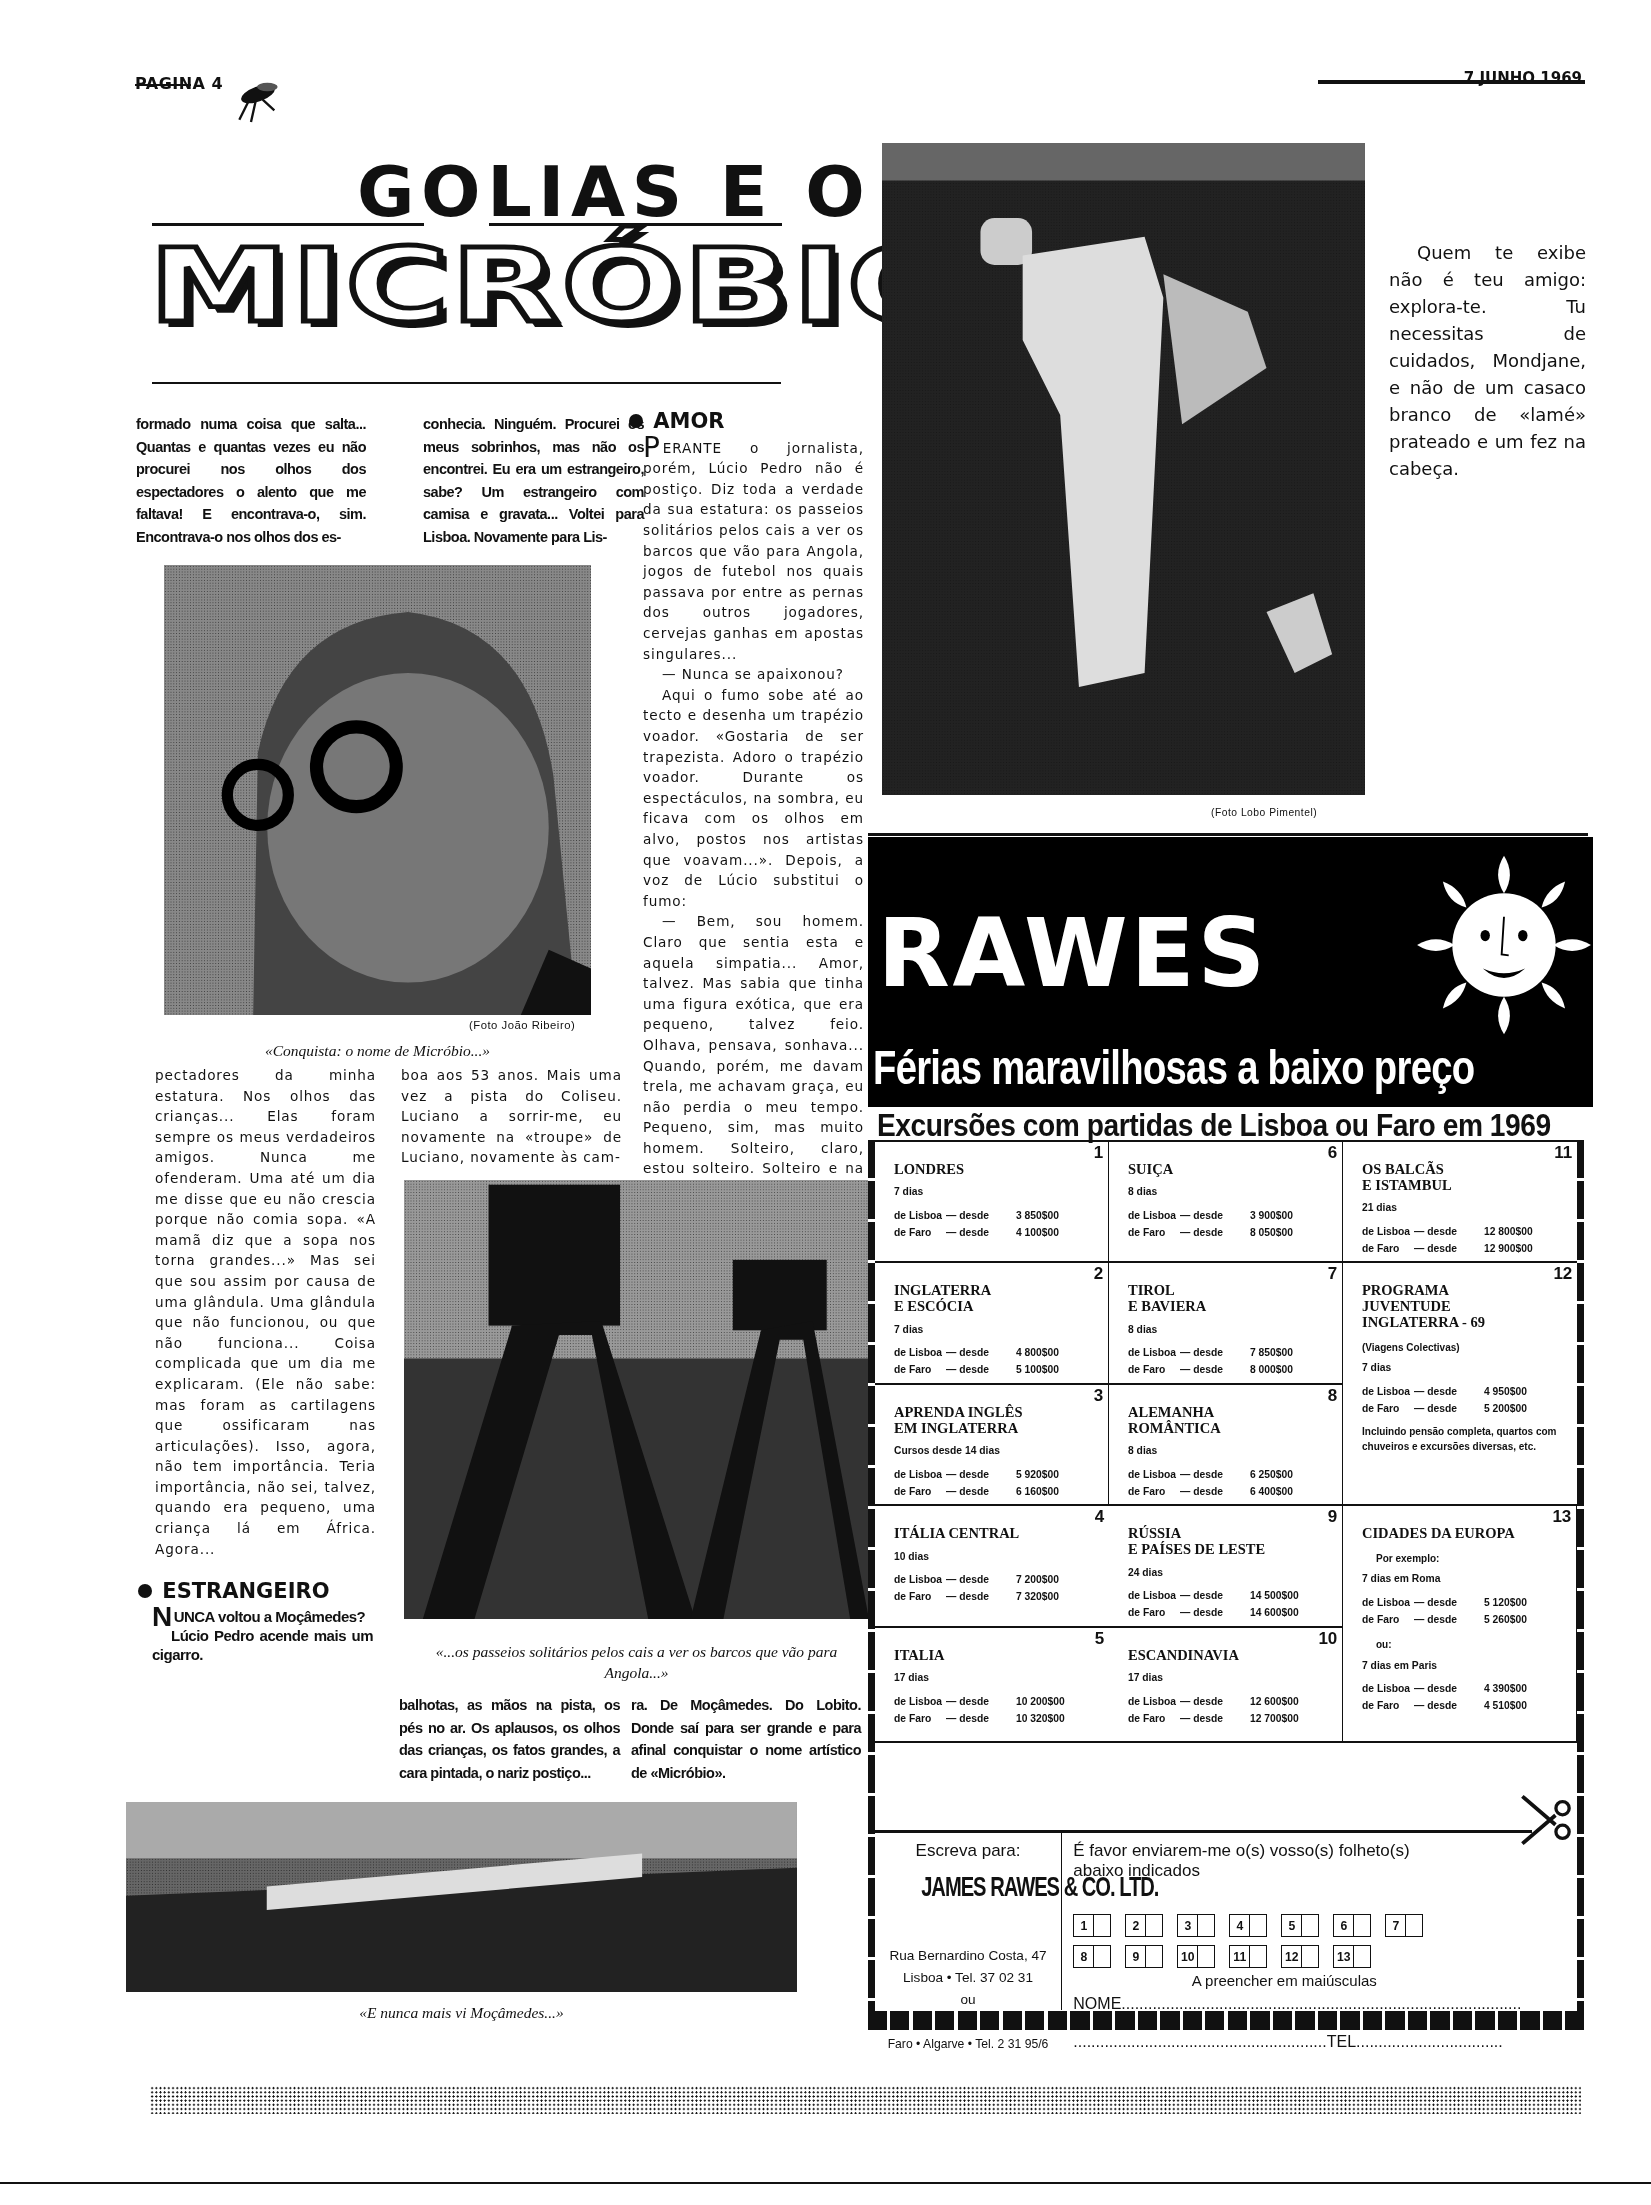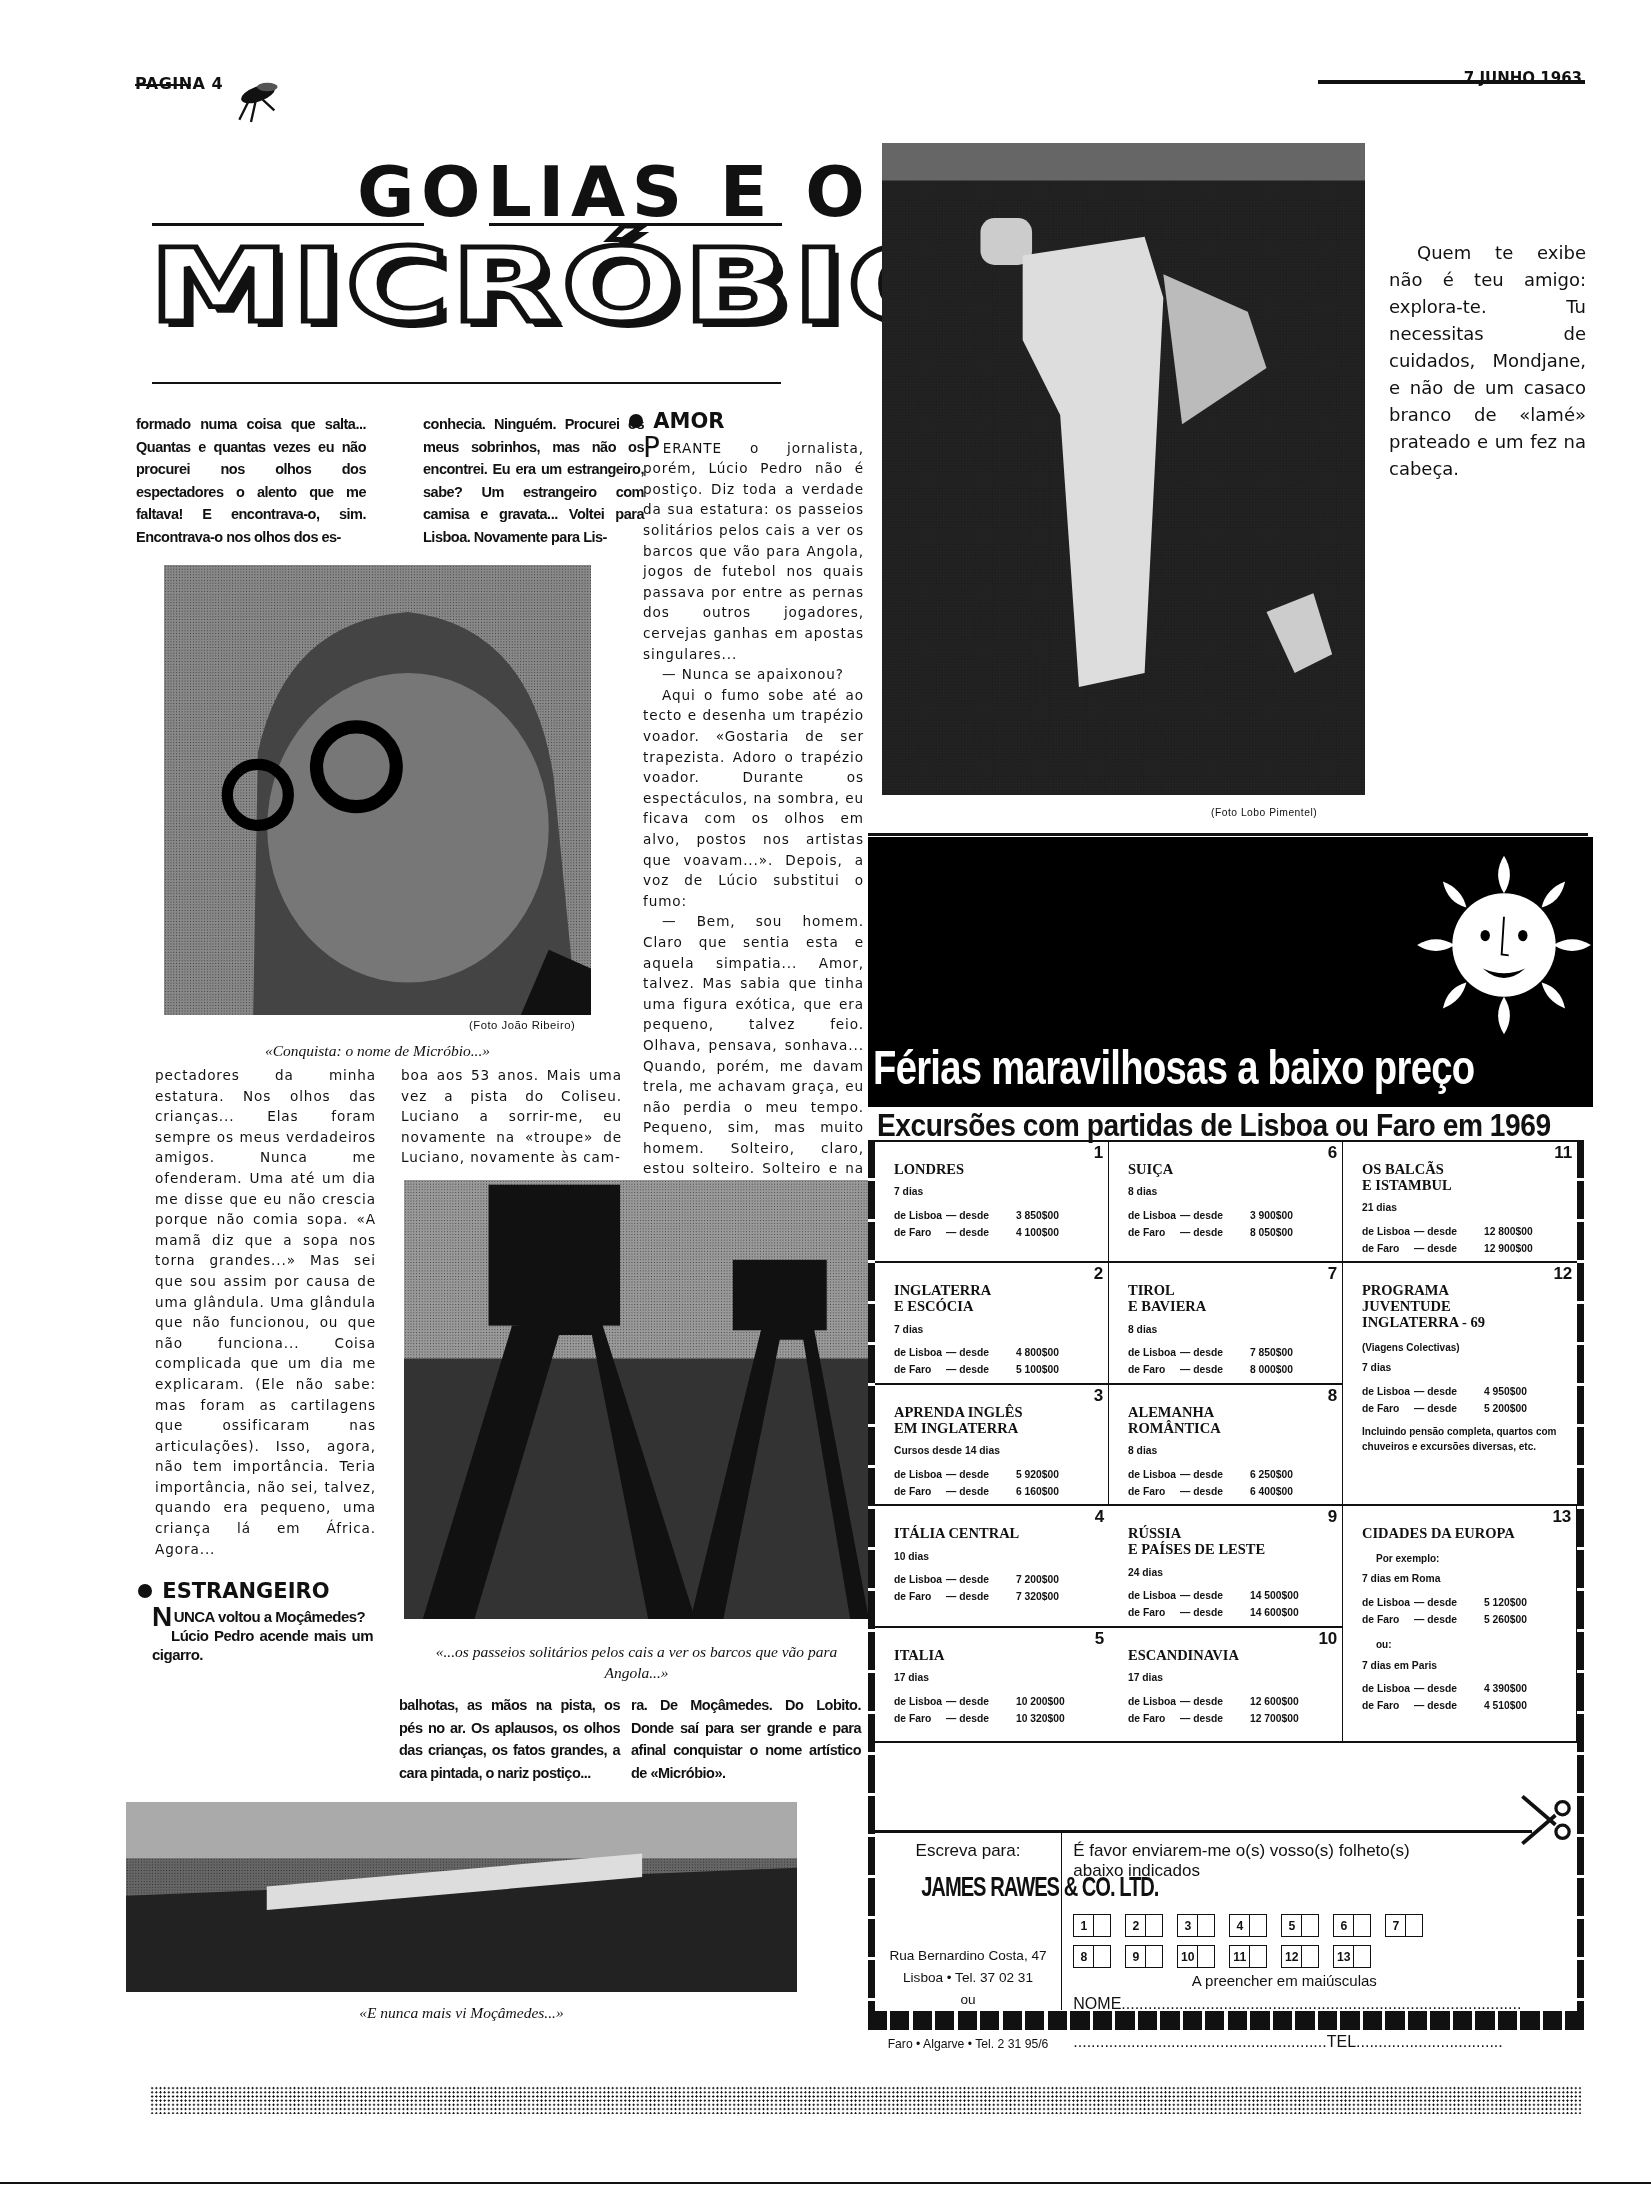--- a/index.html
+++ b/index.html
@@ -73,21 +73,21 @@
 </head>
 <body>
 
 <div class="abs pg-label" style="left:135px;top:74px;">PAGINA 4</div>
 <div class="abs hdr-rule" style="left:135px;top:84px;width:56px;height:2.3px;"></div>
 <svg class="abs" style="left:230px;top:75px;width:56px;height:52px;" viewBox="0 0 120 110">
   <ellipse cx="60" cy="40" rx="38" ry="16" fill="#111" transform="rotate(-20 60 40)"></ellipse>
   <ellipse cx="80" cy="25" rx="22" ry="9" fill="#555"></ellipse>
   <path d="M40 55 L20 95 M55 55 L45 100 M70 52 L95 75" stroke="#111" stroke-width="5" fill="none"></path>
 </svg>
-<div class="abs date-label" style="left:1361px;top:69px;width:221px;">7 JUNHO 1963</div>
+<div class="abs date-label" style="left:1361px;top:69px;width:221px;">7 JUNHO 1969</div>
 <div class="abs hdr-rule" style="left:1318px;top:80px;width:267px;"></div>
 
 <div class="abs title-top" style="left:357px;top:157px;">GOLIAS E O</div>
 <div class="abs title-rule" style="left:152px;top:223px;width:272px;"></div>
 <div class="abs title-rule" style="left:489px;top:223px;width:293px;"></div>
 <div class="abs title-main" style="left:149px;top:235px;">MICRÓBIO</div>
 <div class="abs title-rule" style="left:152px;top:382px;width:629px;height:1.9px;"></div>
 
 <div class="abs col cond" style="left:136px;top:413px;width:230px;">
   <p class="noindent">formado numa coisa que salta... Quantas e quantas vezes eu não procurei nos olhos dos espectadores o alento que me faltava! E encontrava-o, sim. Encontrava-o nos olhos dos es-</p>
@@ -178,20 +178,21 @@
     <path d="M600 280 L780 360 L820 480 L640 600 Z" fill="#bbb"></path>
     <path d="M820 1000 L920 960 L960 1090 L880 1130 Z" fill="#ccc"></path>
   </svg>
 </div>
 <div class="abs credit" style="left:1211px;top:807px;font-size:10.3px;">(Foto Lobo Pimentel)</div>
 
 <div class="abs quote" style="left:1389px;top:239px;width:197px;">Quem te exibe não é teu amigo: explora-te. Tu necessitas de cuidados, Mondjane, e não de um casaco branco de «lamé» prateado e um fez na cabeça.</div>
 
 <div class="abs" style="left:868px;top:833px;width:720px;height:2.8px;background:#111;"></div>
 <div class="abs ad-banner" style="left:868px;top:837px;width:725px;height:270px;">
+  <div class="abs rawes" style="left:9.4px;top:70px;">RAWES</div>
   <svg class="abs" style="left:549px;top:14px;width:174px;height:188px;" viewBox="0 0 370 400">
     <g fill="#fff">
       <circle cx="185" cy="200" r="110"></circle>
       <path d="M185 10 Q210 50 185 90 Q160 50 185 10Z"></path>
       <path d="M185 310 Q210 350 185 390 Q160 350 185 310Z"></path>
       <path d="M0 200 Q40 175 80 200 Q40 225 0 200Z"></path>
       <path d="M290 200 Q330 175 370 200 Q330 225 290 200Z"></path>
       <path d="M55 65 Q95 80 105 120 Q65 110 55 65Z"></path>
       <path d="M315 65 Q275 80 265 120 Q305 110 315 65Z"></path>
       <path d="M55 335 Q95 320 105 280 Q65 290 55 335Z"></path>

